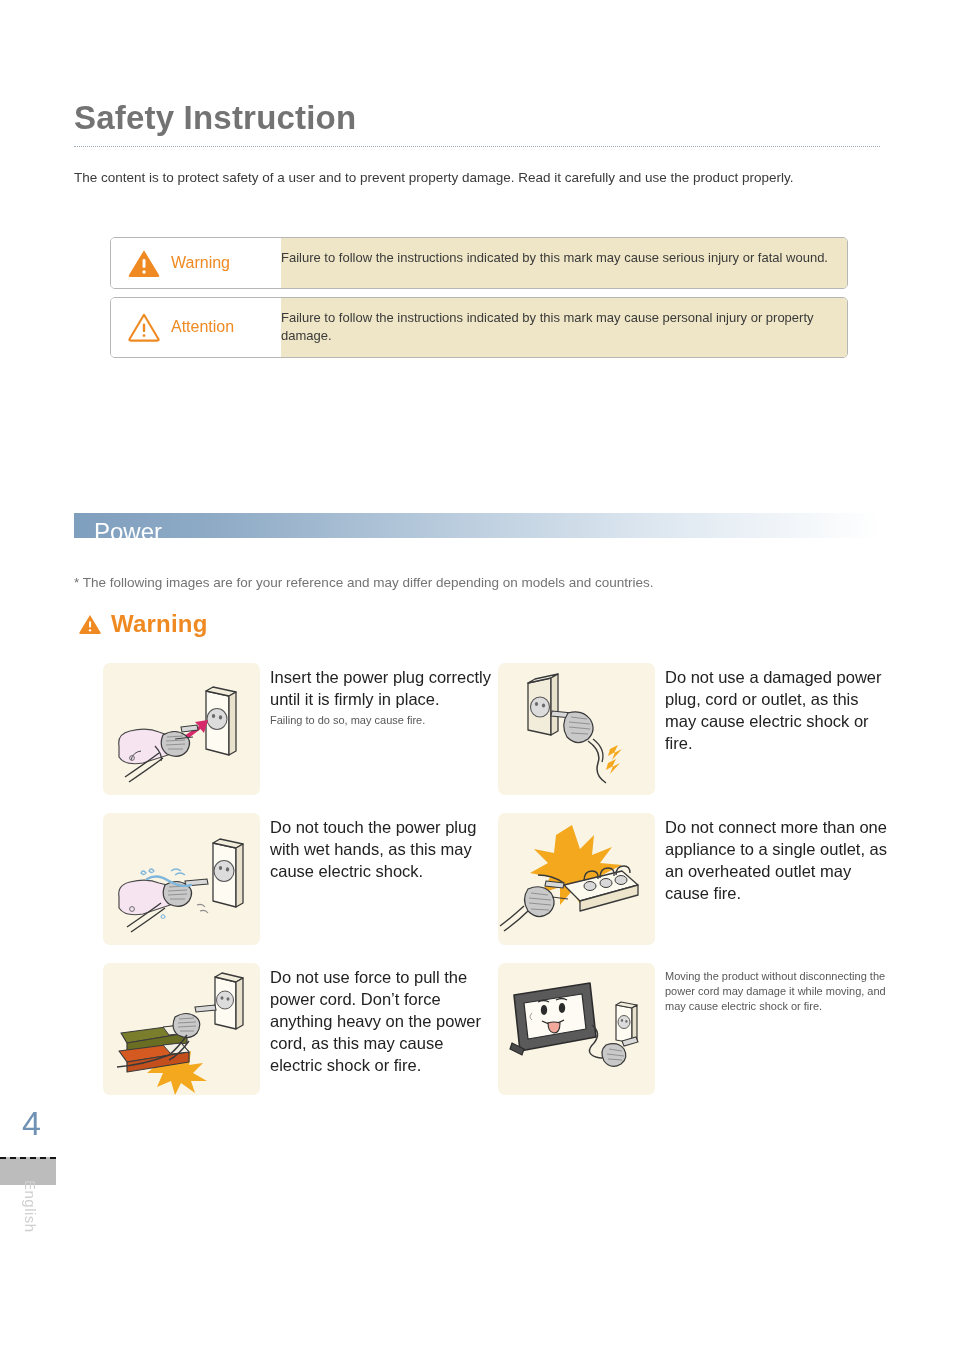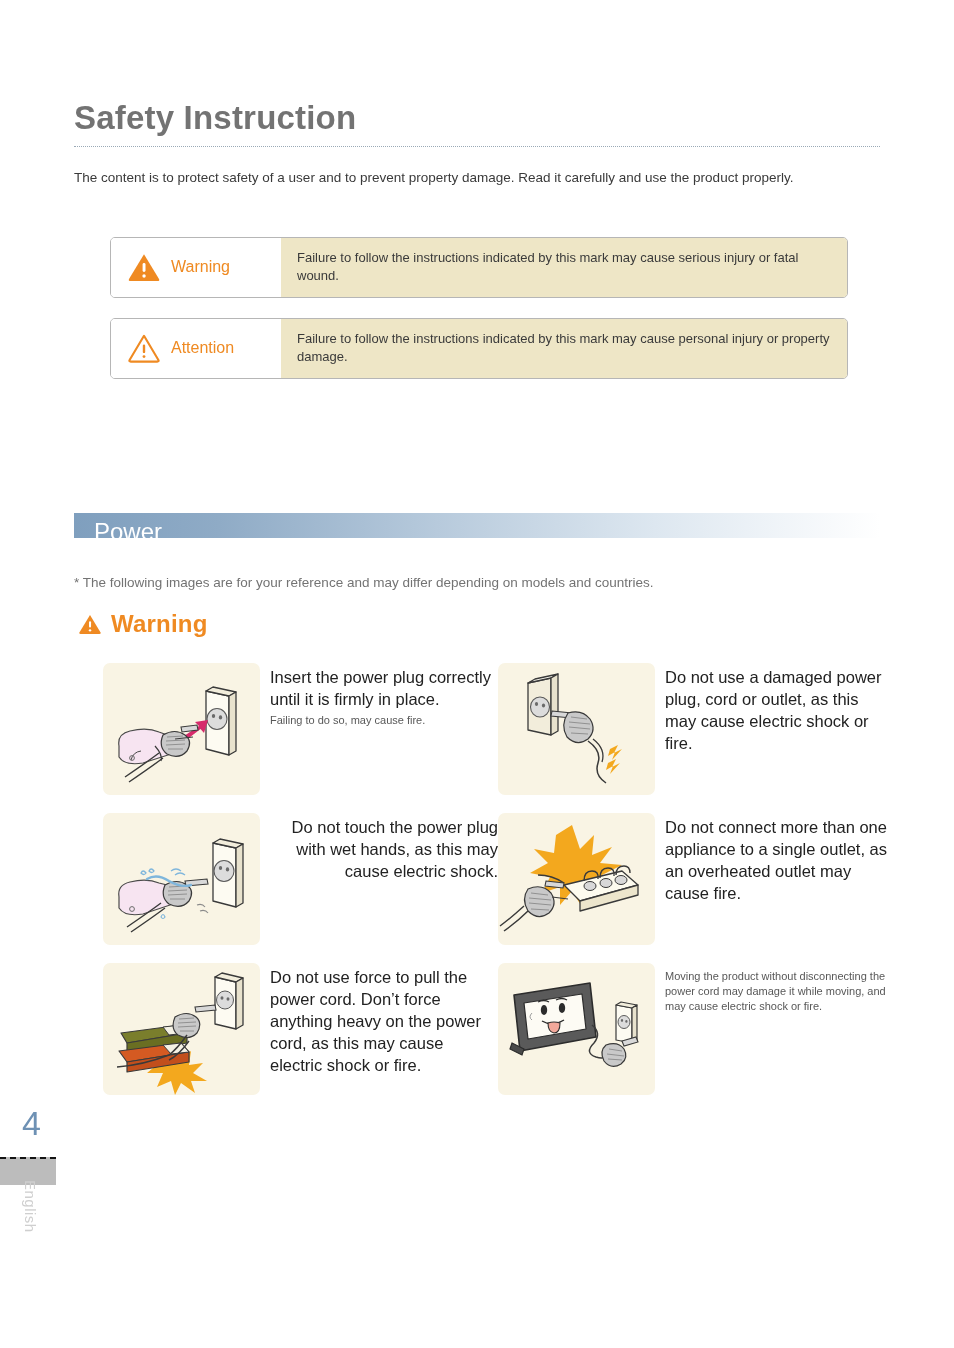--- a/index.html
+++ b/index.html
@@ -55,38 +55,38 @@
   }
   .legend-row {
     display: flex;
     align-items: stretch;
     border: 1px solid #b6b6b6;
     border-radius: 5px;
     background: #ffffff;
     overflow: hidden;
     box-sizing: border-box;
   }
-  .legend-row + .legend-row { margin-top: 20px; }
+  .legend-row + .legend-row { margin-top: 8px; }
   .legend-label {
     flex: 0 0 170px;
     display: flex;
     align-items: center;
     gap: 10px;
     padding: 10px 8px 10px 16px;
     background: #ffffff;
     box-sizing: border-box;
   }
   .legend-label-text {
     font-size: 16px;
     color: #ef8a22;
   }
   .legend-desc {
     flex: 1 1 auto;
     background: #eee6c6;
-    padding: 11px 16px;
+    padding: 11px 0;
     font-size: 13px;
     line-height: 1.42;
     color: #3a3a3a;
     box-sizing: border-box;
   }
 
   
   .tri {
     width: 34px; height: 30px;
     flex: 0 0 34px;
@@ -298,21 +298,21 @@
           <path d="M60 95 Q48 104 26 119" fill="none" stroke="#3a3a3a" stroke-width="1.4"></path>
           <path d="M52 83 Q60 92 58 98" fill="none" stroke="#3a3a3a" stroke-width="1.2"></path>
         </svg>
       </div>
       <div class="copy">
         <div class="copy-main">Insert the power plug correctly until it is firmly in place.</div>
         <div class="copy-sub">Failing to do so, may cause fire.</div>
       </div>
     </div>
 
-    <div class="item" style="margin-bottom:18px;text-align:right;">
+    <div class="item" style="margin-bottom:18px;">
       <div class="thumb">
         <svg viewBox="0 0 157 132" aria-hidden="true">
           <path d="M110 30 L133 35 L133 94 L110 88 Z" fill="#fdfbf2" stroke="#3a3a3a" stroke-width="1.3" stroke-linejoin="round"></path>
           <path d="M110 30 L117 26 L140 31 L133 35 Z" fill="#f2eddb" stroke="#3a3a3a" stroke-width="1.3" stroke-linejoin="round"></path>
           <path d="M133 35 L140 31 L140 90 L133 94 Z" fill="#e8e2cd" stroke="#3a3a3a" stroke-width="1.3" stroke-linejoin="round"></path>
           <ellipse cx="121" cy="58" rx="10" ry="10.5" fill="#dcdcdc" stroke="#5a5a5a" stroke-width="1.1"></ellipse>
           <ellipse cx="117.5" cy="55" rx="1.7" ry="2.1" fill="#6a6a6a"></ellipse>
           <ellipse cx="124.5" cy="56.4" rx="1.7" ry="2.1" fill="#6a6a6a"></ellipse>
 
           <path d="M16 84 Q14 72 27 69 Q44 65 56 70 L80 76 Q87 79 84 86 Q81 93 70 91 L40 101 Q22 104 16 95 Z" fill="#f7e4f1" stroke="#4a4a4a" stroke-width="1.2"></path>

